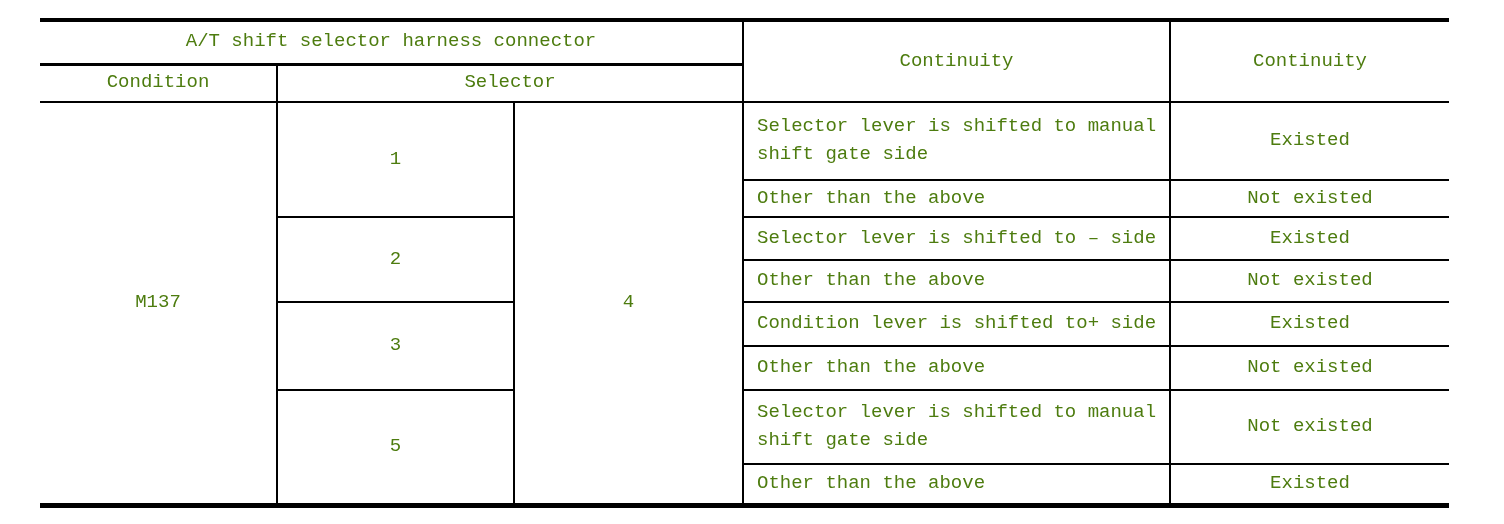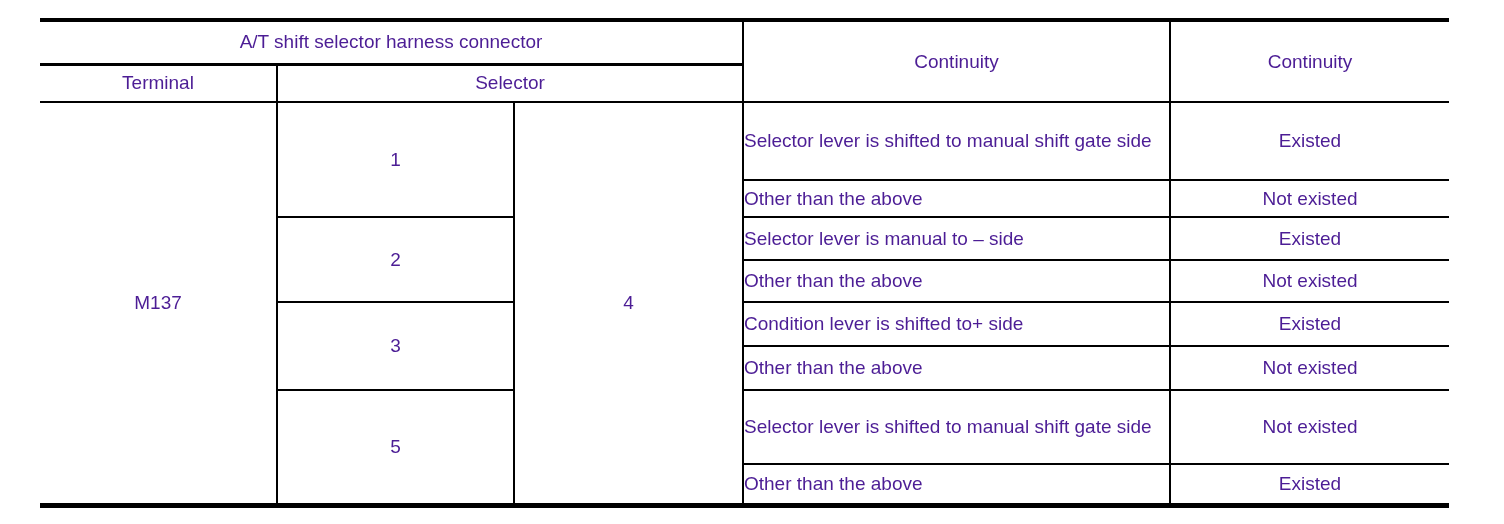--- a/index.html
+++ b/index.html
@@ -1,43 +1,43 @@
 <!DOCTYPE html>
 <html><head>
 <meta charset="utf-8">
 <style>
   html, body { margin: 0; padding: 0; background: #ffffff; }
   .page {
     position: relative;
     width: 1440px;
     height: 524px;
     background: #ffffff;
-    font-family: Liberation Sans, sans-serif;
-    color: #4c1d95;
+    font-family: Liberation Mono, monospace;
+    color: #4d7c0f;
   }
   table.spec-table {
     position: absolute;
     left: 40px;
     top: 18px;
     width: 1409px;
     border-collapse: collapse;
     table-layout: fixed;
     border-top: 4px solid #000;
     border-bottom: 5px solid #000;
     font-size: 19px;
     line-height: 1.45;
   }
   td, th {
     border: 2px solid #000;
     font-weight: normal;
     padding: 2px 6px;
     overflow: hidden;
   }
   .c { text-align: center; vertical-align: middle; }
-  .cond { text-align: left; vertical-align: middle; padding-left: 0; padding-right: 10px; }
+  .cond { text-align: left; vertical-align: middle; padding-left: 13px; padding-right: 10px; }
   .no-l { border-left-style: hidden; }
   .no-r { border-right-style: hidden; }
   .harness { border-bottom-width: 3px; }
   tr.h1 { height: 44px; }
   tr.h2 { height: 38px; }
   tr.rA { height: 78px; }
   tr.rB { height: 37px; }
   tr.rC { height: 43px; }
   tr.rD { height: 42px; }
   tr.rE { height: 44px; }
@@ -57,39 +57,39 @@
       <col style="width:427px">
       <col style="width:279px">
     </colgroup>
     <tbody>
       <tr class="h1">
         <th class="c no-l harness" colspan="3">A/T shift selector harness connector</th>
         <th class="c" rowspan="2">Continuity</th>
         <th class="c no-r" rowspan="2">Continuity</th>
       </tr>
       <tr class="h2">
-        <th class="c no-l">Terminal</th>
+        <th class="c no-l">Condition</th>
         <th class="c" colspan="2">Selector</th>
       </tr>
 
       <tr class="rA">
         <td class="c no-l" rowspan="8">M137</td>
         <td class="c" rowspan="2">1</td>
         <td class="c" rowspan="8">4</td>
         <td class="cond">Selector lever is shifted to manual shift gate side</td>
         <td class="c no-r">Existed</td>
       </tr>
       <tr class="rB">
         <td class="cond">Other than the above</td>
         <td class="c no-r">Not existed</td>
       </tr>
 
       <tr class="rC">
         <td class="c" rowspan="2">2</td>
-        <td class="cond">Selector lever is manual to – side</td>
+        <td class="cond">Selector lever is shifted to – side</td>
         <td class="c no-r">Existed</td>
       </tr>
       <tr class="rD">
         <td class="cond">Other than the above</td>
         <td class="c no-r">Not existed</td>
       </tr>
 
       <tr class="rE">
         <td class="c" rowspan="2">3</td>
         <td class="cond">Condition lever is shifted to+ side</td>

